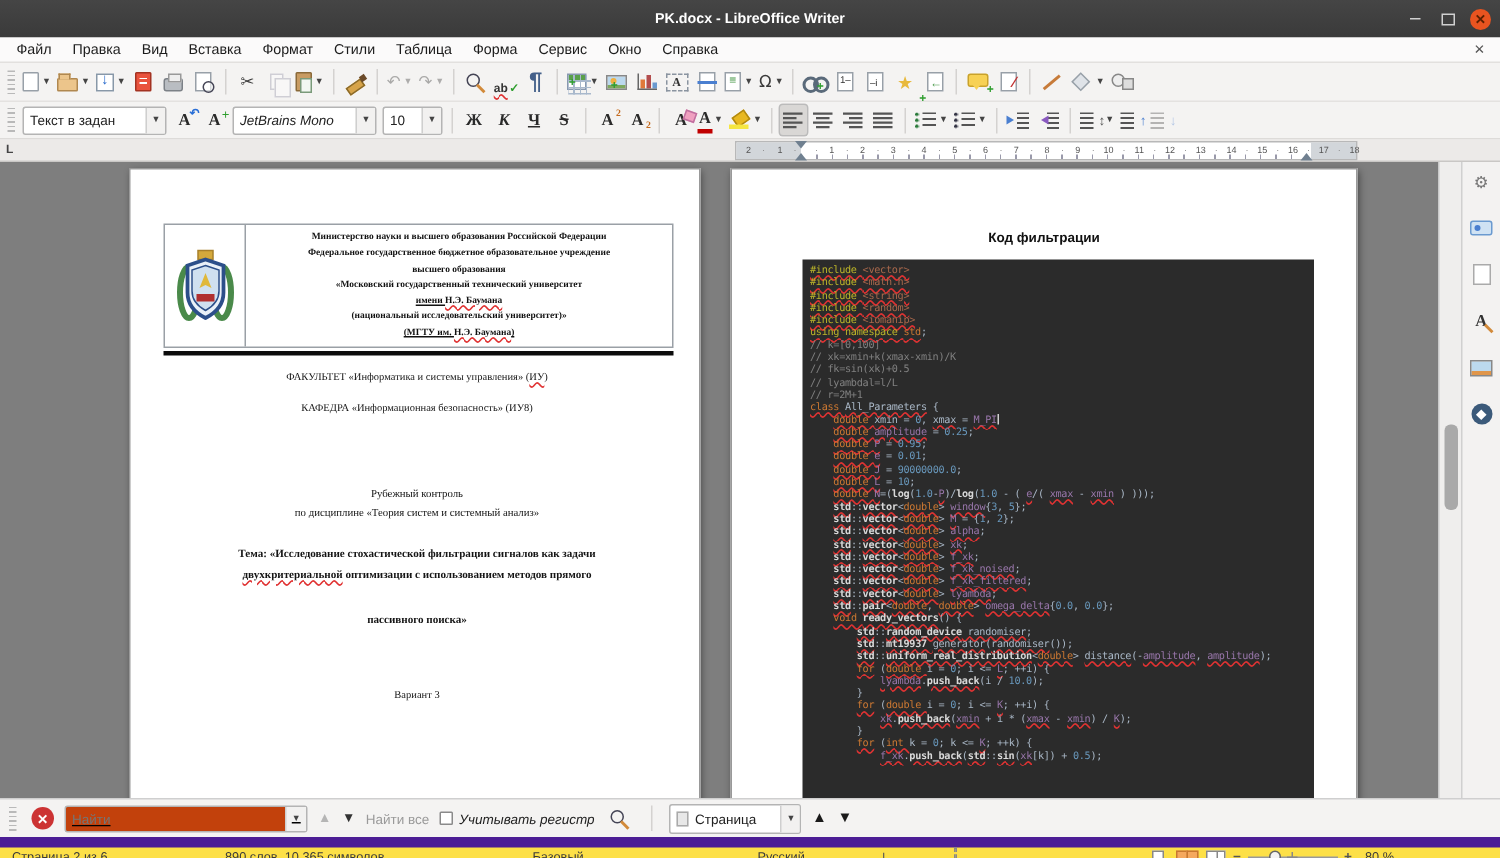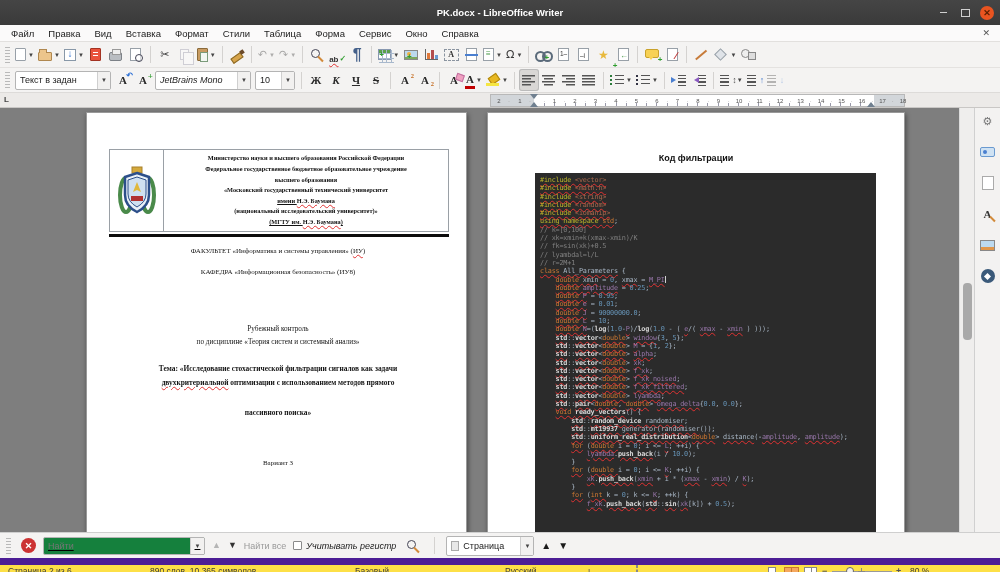--- a/index.html
+++ b/index.html
@@ -170,21 +170,21 @@
   .si-page{width:12px;height:14px;background:#fff;border:1px solid #aaa;}
   .si-styles{font-family:"Liberation Serif",serif;font-size:11px;font-weight:700;color:#333;position:relative;}
   .si-styles::after{content:"";position:absolute;right:-5px;bottom:0;width:7px;height:2px;background:#d28a3a;transform:rotate(45deg);}
   .si-gallery{width:15px;height:11px;border:1px solid #888;background:linear-gradient(#bcd9ee 0 6px,#e0964a 6px);position:relative;}
   .si-nav{width:14px;height:14px;border-radius:50%;background:#3b5a7a;position:relative;}
   .si-nav::after{content:"";position:absolute;left:4.5px;top:4.5px;width:5px;height:5px;background:#fff;transform:rotate(45deg);}
 
   
   .findbar{position:absolute;top:532px;left:0;width:100%;height:26px;background:#f4f3f2;border-top:1px solid #cfcfcf;display:flex;align-items:center;padding-left:3px;gap:7px;}
   .fb-close{width:15px;height:15px;border-radius:50%;background:#cc3333;color:#fff;font-size:9px;font-weight:700;display:flex;align-items:center;justify-content:center;flex:0 0 auto;}
-  .fb-input{display:flex;align-items:center;width:162px;height:18px;background:#15803d;border:1px solid #b4b4b4;border-radius:2px;flex:0 0 auto;text-decoration:underline;}
+  .fb-input{display:flex;align-items:center;width:162px;height:18px;background:#c2410c;border:1px solid #b4b4b4;border-radius:2px;flex:0 0 auto;text-decoration:underline;}
   .fb-input input{flex:1;border:none;outline:none;font-size:9px;padding:0 4px;min-width:0;background:transparent;font-family:"Liberation Sans",sans-serif;}
   .fb-input .da{width:14px;align-self:stretch;border-left:1px solid #cfcfcf;display:flex;align-items:center;justify-content:center;font-size:6px;color:#444;background:#f2f1f0;}
   .fb-arr{font-size:9px;line-height:1;flex:0 0 auto;}
   .fb-arr.dis{color:#b5b5b5;} .fb-arr.en{color:#333;}
   .fb-label{font-size:9px;color:#9a9a9a;flex:0 0 auto;}
   .fb-check{display:flex;align-items:center;gap:4px;flex:0 0 auto;font-style:italic;}
   .fb-check .box{width:9px;height:9px;background:#fff;border:1px solid #8a8a8a;border-radius:1px;}
   .fb-check .lbl{font-size:9px;color:#222;}
   .fb-combo{display:flex;align-items:center;height:20px;background:#fff;border:1px solid #b4b4b4;border-radius:2px;padding:0 0 0 4px;gap:4px;flex:0 0 auto;width:88px;}
   .fb-combo .pgico{width:8px;height:10px;background:#e8e8e8;border:1px solid #aaa;}

